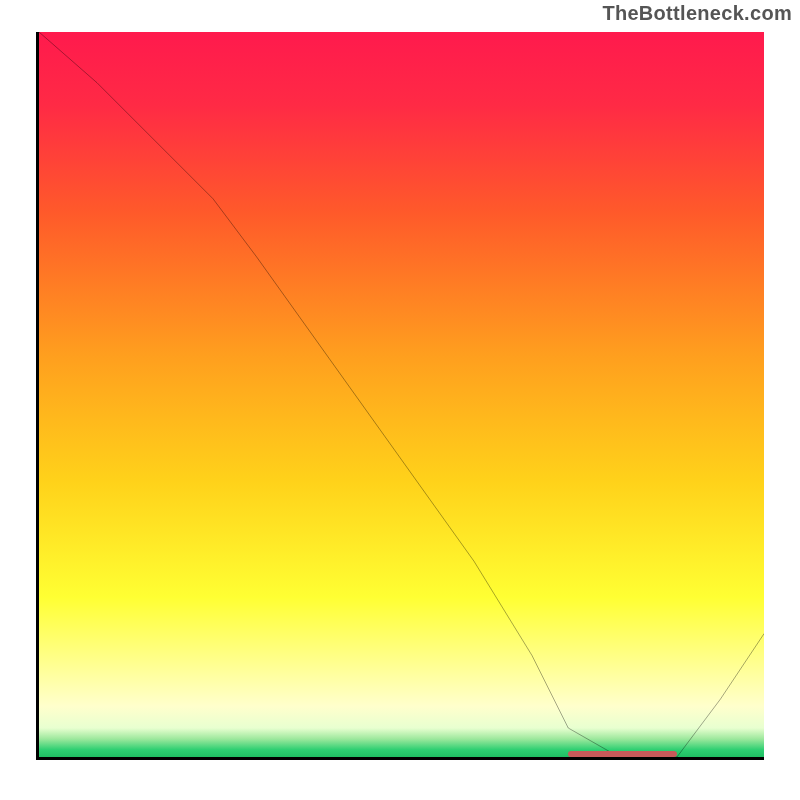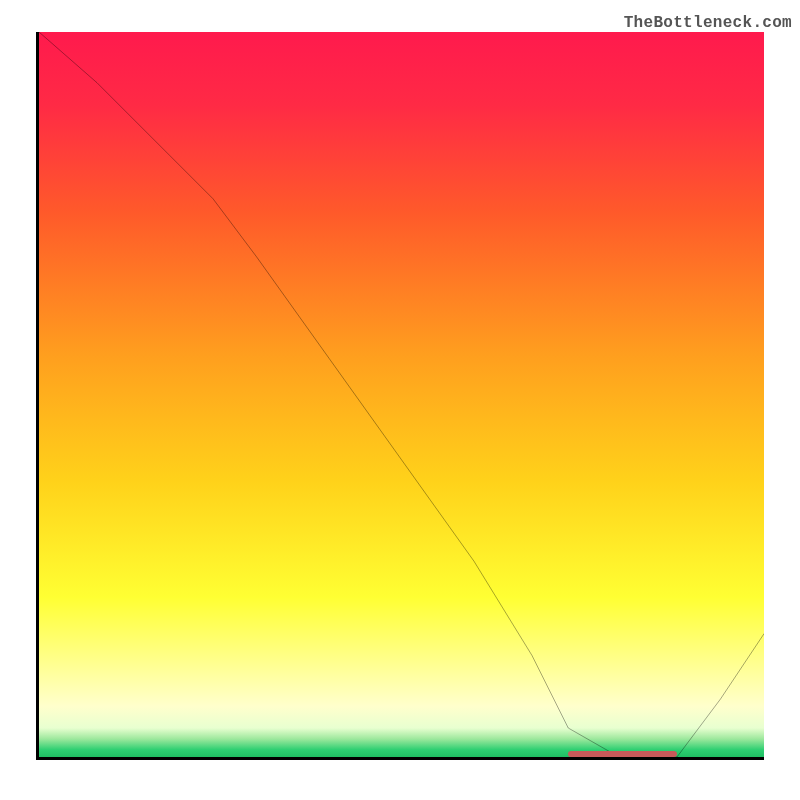--- a/index.html
+++ b/index.html
@@ -11,29 +11,28 @@
     font-family: Arial, Helvetica, sans-serif;
     overflow: hidden;
   }
   .stage {
     position: relative;
     width: 800px;
     height: 800px;
   }
   .watermark {
     position: absolute;
-    top: 14px;
+    top: 2px;
     right: 8px;
     color: #555;
-    font-size: 16px;
+    font-size: 20px;
     font-weight: 600;
     letter-spacing: 0.3px;
     z-index: 20;
     user-select: none;
-    font-family: Liberation Mono, monospace;
   }
   .plot {
     position: absolute;
     left: 36px;
     top: 32px;
     width: 728px;
     height: 728px;
     border-left: 3px solid #000;
     border-bottom: 3px solid #000;
     box-sizing: border-box;

